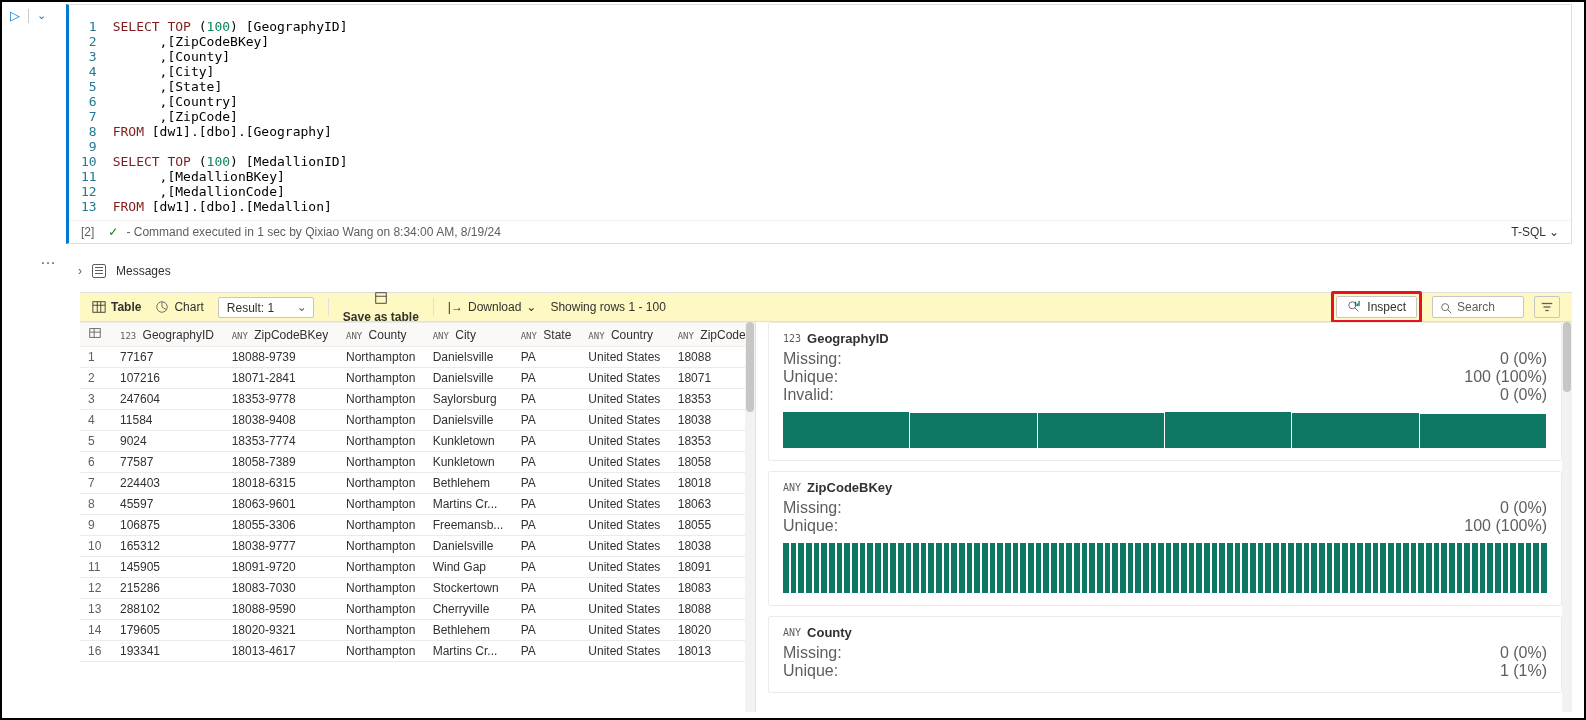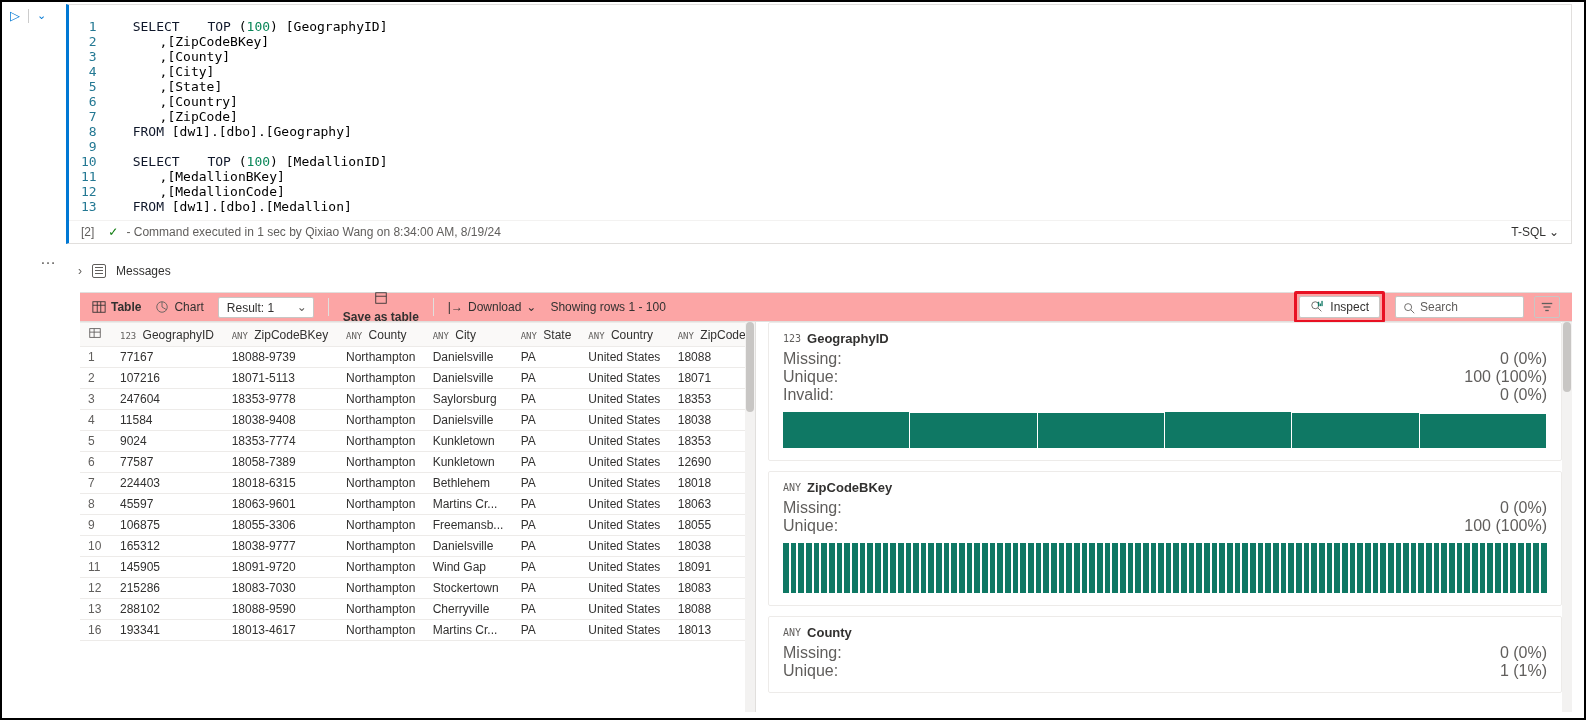--- a/index.html
+++ b/index.html
@@ -32,21 +32,21 @@
   .code-block {
     font-family: Consolas, monospace;
     font-size: 13px;
     line-height: 15px;
     padding: 14px 0 6px 0;
     display: flex;
   }
   .line-numbers { color: #237893; text-align: right; padding: 0 16px 0 12px; user-select:none;}
   .line-numbers div { height: 15px; }
   .code-lines div { height: 15px; white-space: pre; }
-  .kw { color: #0f172a; margin-left: 20px; }
+  .kw { color: #7f1d1d; }
   .num { color: #098658; }
   .plain { color: #000; }
   .status-row {
     display: flex; align-items: center; gap: 8px;
     padding: 4px 12px; font-size: 12px; color: #605e5c;
     border-top: 1px solid #f3f2f1;
   }
   .status-row .cell-idx { color: #605e5c; padding-right:6px;}
   .status-row .check { color: #107c10; }
   .status-row .lang { margin-left: auto; color: #323130; }
@@ -60,40 +60,40 @@
   .results-header .msgicon { width:14px; height:14px; border:1px solid #605e5c; border-radius:2px; position:relative;}
   .results-header .msgicon::before { content:''; position:absolute; left:2px; top:2px; right:2px; height:1px; background:#605e5c; box-shadow: 0 3px 0 #605e5c, 0 6px 0 #605e5c;}
   .toolbar {
     position: absolute;
     left: 80px; right: 14px; top: 292px;
     height: 30px;
     display: flex; align-items: center; gap: 14px;
     border-top: 1px solid #e1dfdd;
     border-bottom: 1px solid #e1dfdd;
     padding: 0 12px;
-    background:#fca5a5;
+    background:#fef9c3;
   }
   .toolbar .btn { display:flex; align-items:center; gap:5px; cursor:pointer; color:#323130; }
   .toolbar .btn.active { font-weight:600; }
   .toolbar .select {
     border:1px solid #c8c6c4; border-radius:2px; padding: 3px 20px 2px 8px;
     position:relative; min-width:96px; background:#fff;
   }
   .toolbar .select::after { content:'⌄'; position:absolute; right:6px; top:2px; color:#605e5c;}
   .toolbar .save { font-weight:600;flex-direction:column; }
   .toolbar .sep { border-left:1px solid #e1dfdd; height:18px; }
   .toolbar .right { margin-left:auto; display:flex; align-items:center; gap:10px;}
   .inspect-wrap { border: 3px solid #e81123; padding: 2px; border-radius:2px;}
   .inspect-btn {
     border:1px solid #c8c6c4; border-radius:2px; padding: 3px 10px;
     display:flex; align-items:center; gap:6px; background:#fff;
   }
   .search-box {
     border:1px solid #c8c6c4; border-radius:2px; padding: 3px 12px 3px 24px;
-    position:relative; width:129px; color:#605e5c; background:#fff;
+    position:relative; width:92px; color:#605e5c; background:#fff;
   }
   .search-box .sicon { position:absolute; left:6px; top:4px; }
   .filter-icon {
     border:1px solid #c8c6c4; border-radius:2px; width:26px; height:22px;
     display:flex; align-items:center; justify-content:center; color:#605e5c;
   }
   .content-row {
     position: absolute; left:80px; right:14px; top:322px; bottom:8px;
     display:flex; gap:12px;
   }
@@ -278,21 +278,21 @@
             <td>18088-9739</td>
             <td>Northampton</td>
             <td>Danielsville</td>
             <td>PA</td>
             <td>United States</td>
             <td>18088</td>
           </tr>
           <tr>
             <td class="rownum">2</td>
             <td>107216</td>
-            <td>18071-5113</td>
+            <td>18071-2841</td>
             <td>Northampton</td>
             <td>Danielsville</td>
             <td>PA</td>
             <td>United States</td>
             <td>18071</td>
           </tr>
           <tr>
             <td class="rownum">3</td>
             <td>247604</td>
             <td>18353-9778</td>
@@ -323,21 +323,21 @@
             <td>18353</td>
           </tr>
           <tr>
             <td class="rownum">6</td>
             <td>77587</td>
             <td>18058-7389</td>
             <td>Northampton</td>
             <td>Kunkletown</td>
             <td>PA</td>
             <td>United States</td>
-            <td>12690</td>
+            <td>18058</td>
           </tr>
           <tr>
             <td class="rownum">7</td>
             <td>224403</td>
             <td>18018-6315</td>
             <td>Northampton</td>
             <td>Bethlehem</td>
             <td>PA</td>
             <td>United States</td>
             <td>18018</td>
@@ -394,20 +394,30 @@
           </tr>
           <tr>
             <td class="rownum">13</td>
             <td>288102</td>
             <td>18088-9590</td>
             <td>Northampton</td>
             <td>Cherryville</td>
             <td>PA</td>
             <td>United States</td>
             <td>18088</td>
+          </tr>
+          <tr>
+            <td class="rownum">14</td>
+            <td>179605</td>
+            <td>18020-9321</td>
+            <td>Northampton</td>
+            <td>Bethlehem</td>
+            <td>PA</td>
+            <td>United States</td>
+            <td>18020</td>
           </tr>
           <tr>
             <td class="rownum">16</td>
             <td>193341</td>
             <td>18013-4617</td>
             <td>Northampton</td>
             <td>Martins Cr...</td>
             <td>PA</td>
             <td>United States</td>
             <td>18013</td>

